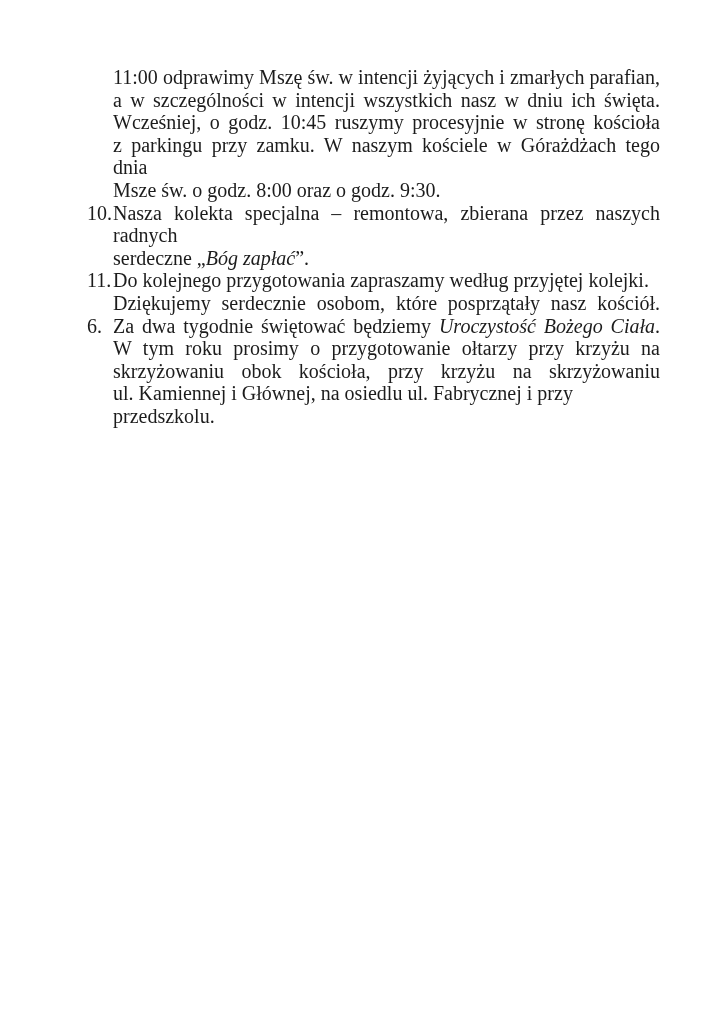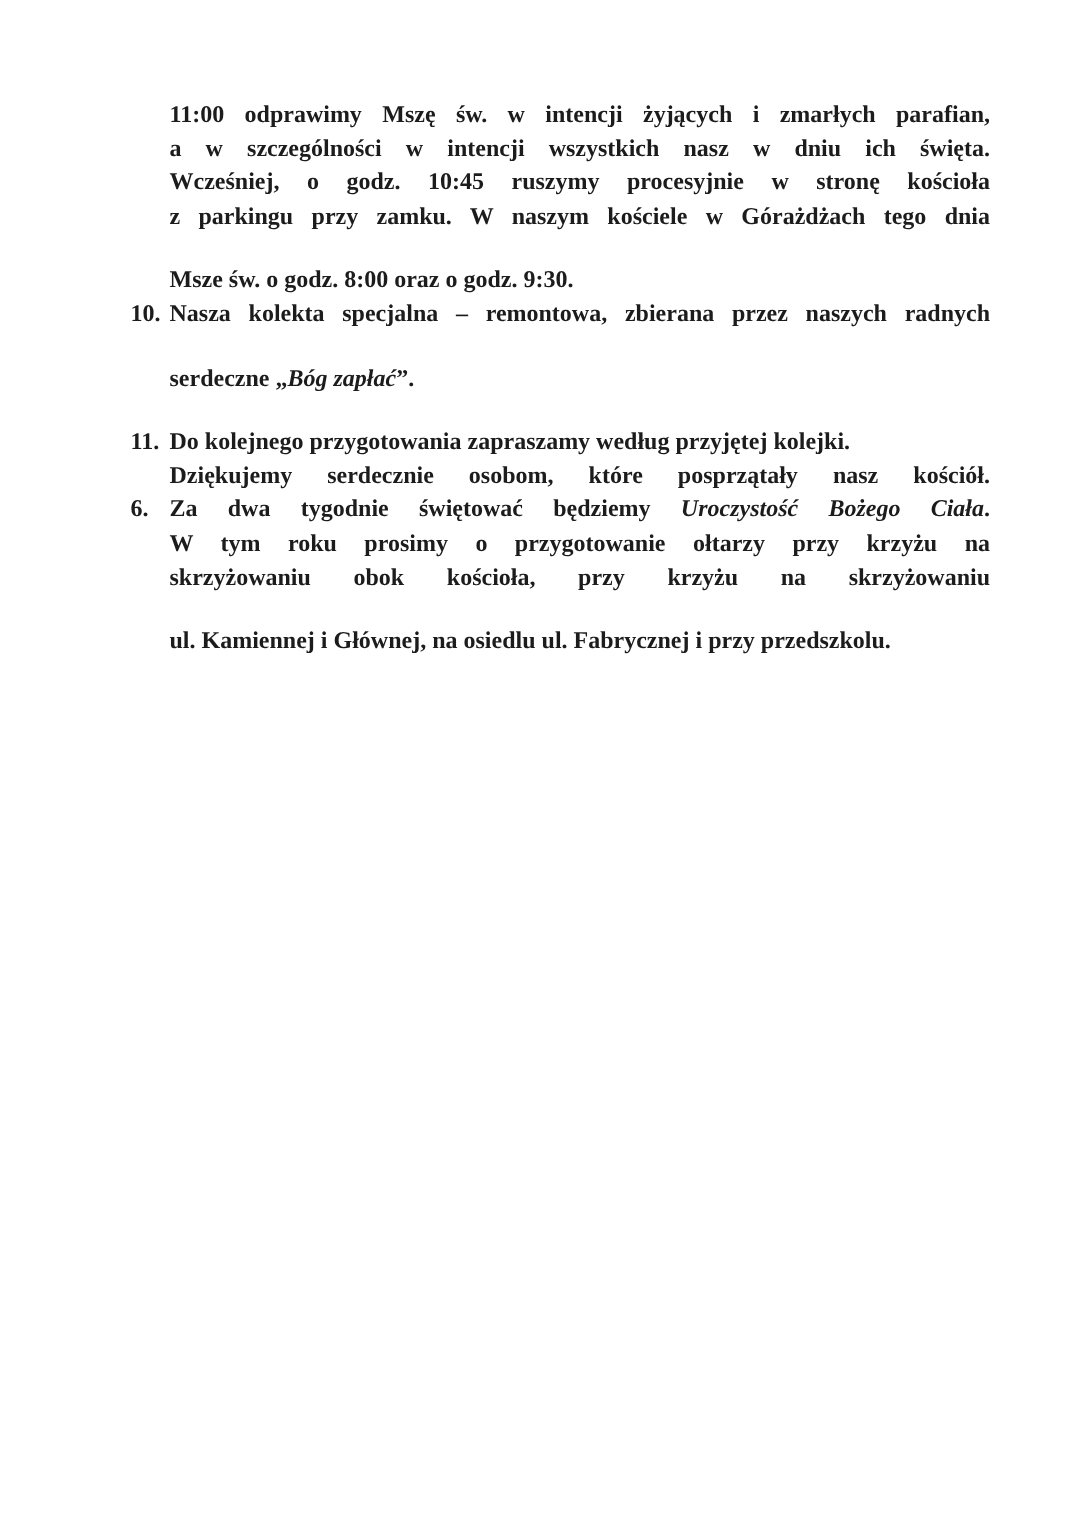--- a/index.html
+++ b/index.html
@@ -14,43 +14,41 @@
     background: #ffffff;
     overflow: hidden;
     font-family: "Liberation Serif", "DejaVu Serif", serif;
     color: #1c1c1c;
   }
   .text-block {
     position: absolute;
     top: 66px;
     left: 113px;
     width: 547px;
-    font-size: 16px;
+    font-size: 20px;
     line-height: 22.6px;
-    font-weight: bold;
   }
   .para {
     position: relative;
   }
   .num {
     position: absolute;
     left: -26px;
     top: 0;
     width: 26px;
     text-align: left;
     white-space: nowrap;
   }
   .line {
     text-align: justify;
     text-align-last: justify;
   }
   .line.last {
-    text-align: right;
+    text-align: left;
     text-align-last: left;
-    margin-top: 20px;
   }
   .italic {
     font-style: italic;
   }
 </style>
 </head>
 <body>
 
 <div class="page" style="background: rgb(255, 255, 255); color: rgb(28, 28, 28);">
   <div class="text-block">

